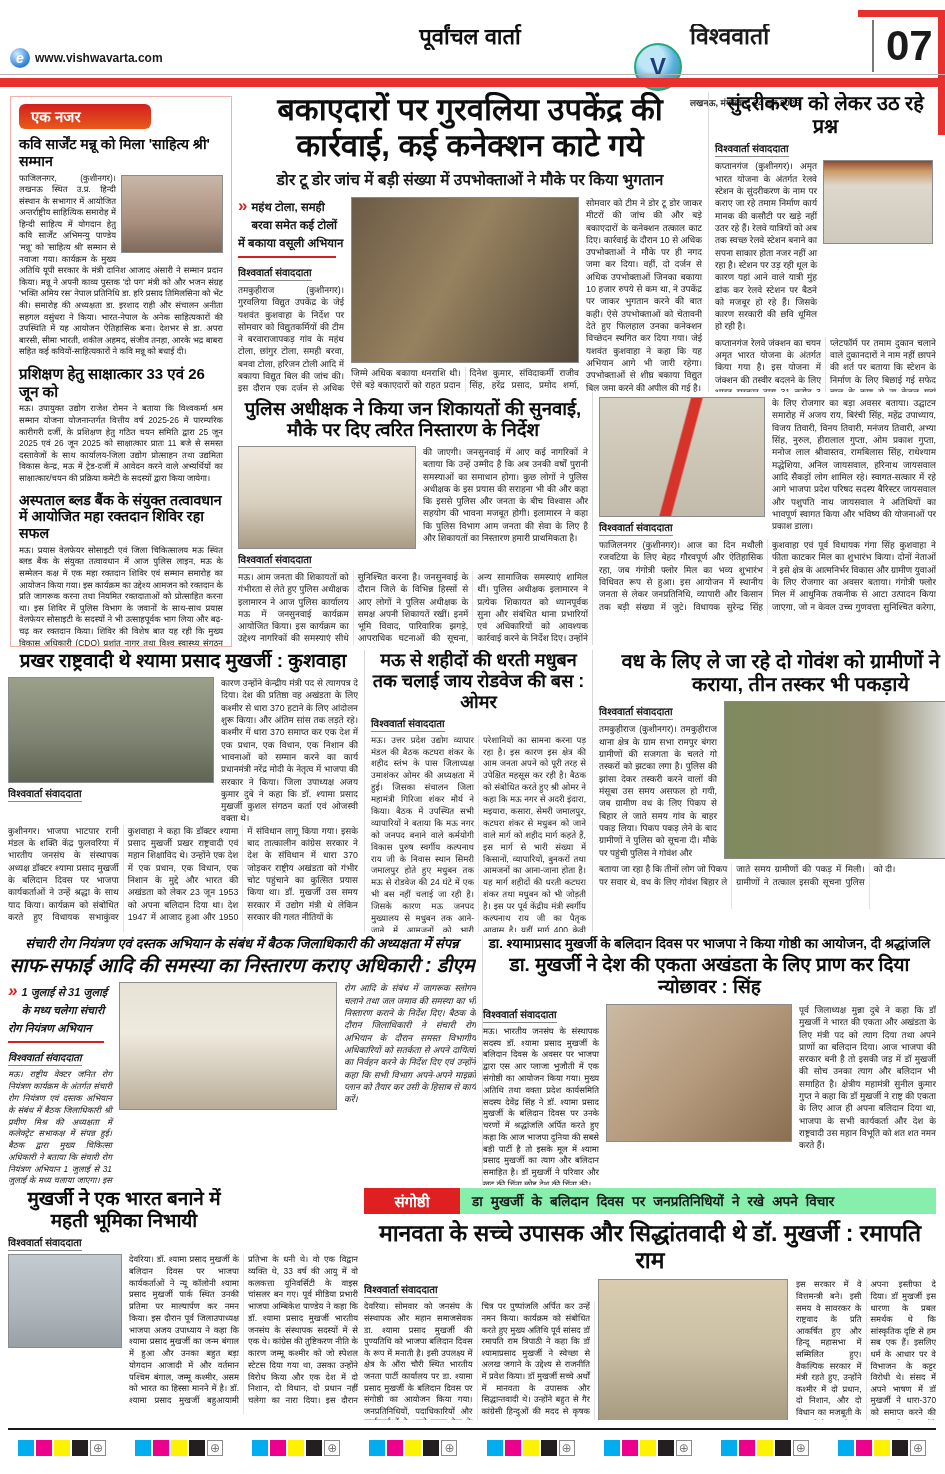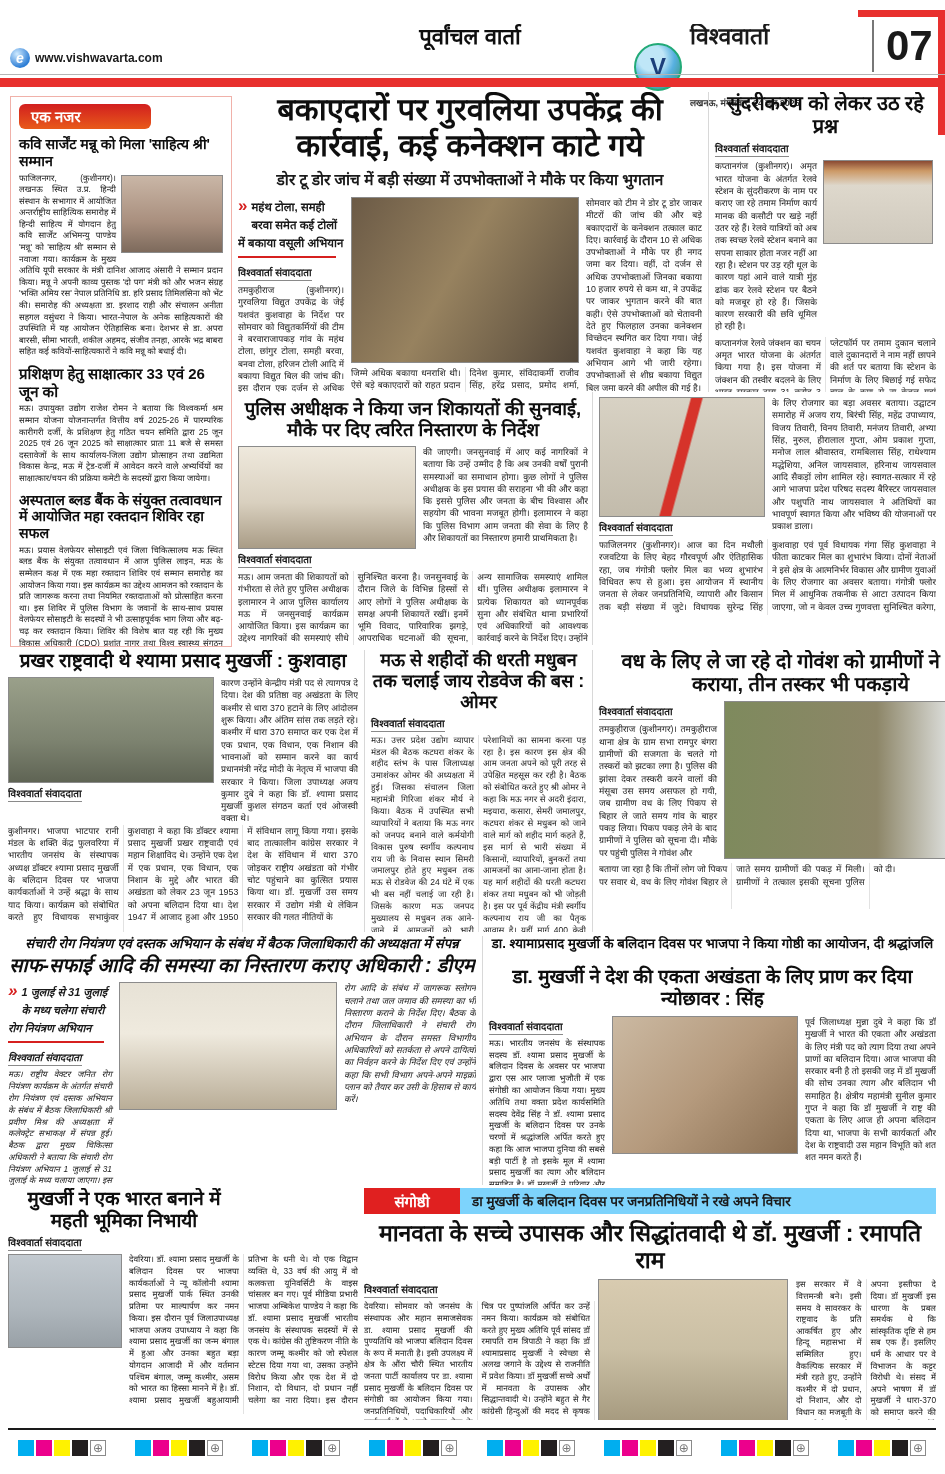--- a/index.html
+++ b/index.html
@@ -48,22 +48,22 @@
   .ph-ribbon{background:linear-gradient(105deg,rgba(0,0,0,0) 46%,#d6332a 47%,#d6332a 52%,rgba(0,0,0,0) 53%),
              linear-gradient(180deg,#d8d2c4,#c2bbab);}
   .ph-circle{background:linear-gradient(180deg,#9aa08a 0%,#7d8370 60%,#5f6454 100%);}
   .ph-cow{background:linear-gradient(90deg,#7e8a5d 0%,#8d8668 55%,#d9dad6 80%,#eceff0 100%);}
   .ph-meeting{background:linear-gradient(180deg,#e7e2d6 0%,#efeade 40%,#b9ad97 100%);}
   .ph-portrait{background:linear-gradient(135deg,#cbb9a2,#b59a7d 50%,#8a6f52 100%);}
   .ph-statue{background:linear-gradient(180deg,#c3cad0,#aeb6bc 60%,#98a0a6 100%);}
   .ph-speaker{background:linear-gradient(180deg,#d8cbb0,#cabfa4 50%,#a79b80 100%);}
   .badge{background:#e02020;color:#fff;font-weight:bold;font-size:15px;display:flex;align-items:center;
          justify-content:center;width:96px;height:26px;flex:none;}
-  .strip{background:#7dd3fc;height:26px;display:flex;align-items:center;padding-left:12px;flex:1;
-         font-weight:bold;font-size:13.5px;}
+  .strip{background:#86efac;height:26px;display:flex;align-items:center;padding-left:12px;flex:1;
+         font-weight:bold;font-size:13.5px;font-family:Liberation Mono, monospace;}
 </style>
 </head>
 <body>
 
 <div id="page">
 
   <div class="abs" style="left:10px;top:48px;display:flex;align-items:center;">
     <span class="eicon">e</span>
     <span style="font-weight:bold;font-size:12px;">www.vishwavarta.com</span>
   </div>
@@ -184,23 +184,23 @@
         <hr class="krule">
         <div class="byline">विश्ववार्ता संवाददाता</div>
         <div class="body" style="font-size:8.4px;">मऊ। राष्ट्रीय वेक्टर जनित रोग नियंत्रण कार्यक्रम के अंतर्गत संचारी रोग नियंत्रण एवं दस्तक अभियान के संबंध में बैठक जिलाधिकारी श्री प्रवीण मिश्र की अध्यक्षता में कलेक्ट्रेट सभाकक्ष में संपन्न हुई। बैठक द्वारा मुख्य चिकित्सा अधिकारी ने बताया कि संचारी रोग नियंत्रण अभियान 1 जुलाई से 31 जुलाई के मध्य चलाया जाएगा। इस दौरान दस्तक अभियान 11 जुलाई से 31 जुलाई के बीच चलाया जाएगा। उन्होंने बताया कि इस अभियान में वेक्टर नियंत्रण गतिविधियां, वेक्टर जनित रोगों, जल जनित रोगों तथा दस्त रोग की रोकथाम</div>
       </div>
       <div class="photo ph-meeting" style="width:218px;height:128px;flex:none;"></div>
       <div class="body" style="flex:1;">रोग आदि के संबंध में जागरूक स्लोगन चलाने तथा जल जमाव की समस्या का भी निस्तारण कराने के निर्देश दिए। बैठक के दौरान जिलाधिकारी ने संचारी रोग अभियान के दौरान समस्त विभागीय अधिकारियों को सतर्कता से अपने दायित्वों का निर्वहन करने के निर्देश दिए एवं उन्होंने कहा कि सभी विभाग अपने-अपने माइक्रो प्लान को तैयार कर उसी के हिसाब से कार्य करें।</div>
     </div>
 
   </div>
 
-  <div class="abs" style="left:482px;top:936px;width:454px;height:249px;border-left:1px solid #d8d8d8;padding-left:6px;box-sizing:border-box;">
+  <div class="abs" style="left:482px;top:936px;width:454px;height:249px;border-left:1px solid #d8d8d8;box-sizing:border-box;">
     <div class="eyebrow">डा. श्यामाप्रसाद मुखर्जी के बलिदान दिवस पर भाजपा ने किया गोष्ठी का आयोजन, दी श्रद्धांजलि</div>
-    <div class="hl" style="font-size:19px;margin-top:14px;">डा. मुखर्जी ने देश की एकता अखंडता के लिए प्राण कर दिया न्योछावर : सिंह</div>
+    <div class="hl" style="font-size:19px;margin-top:2px;">डा. मुखर्जी ने देश की एकता अखंडता के लिए प्राण कर दिया न्योछावर : सिंह</div>
     <div style="display:flex;gap:7px;margin-top:6px;">
       <div style="width:116px;flex:none;">
         <div class="byline">विश्ववार्ता संवाददाता</div>
         <div class="body" style="font-size:8.4px;">मऊ। भारतीय जनसंघ के संस्थापक सदस्य डॉ. श्यामा प्रसाद मुखर्जी के बलिदान दिवस के अवसर पर भाजपा द्वारा एस आर प्लाजा भुजौती में एक संगोष्ठी का आयोजन किया गया। मुख्य अतिथि तथा वक्ता प्रदेश कार्यसमिति सदस्य देवेंद्र सिंह ने डॉ. श्यामा प्रसाद मुखर्जी के बलिदान दिवस पर उनके चरणों में श्रद्धांजलि अर्पित करते हुए कहा कि आज भाजपा दुनिया की सबसे बड़ी पार्टी है तो इसके मूल में श्यामा प्रसाद मुखर्जी का त्याग और बलिदान समाहित है। डॉ मुखर्जी ने परिवार और खुद की चिंता छोड़ देश की चिंता की।</div>
       </div>
       <div class="photo ph-portrait" style="width:186px;height:138px;flex:none;"></div>
       <div class="body" style="flex:1;">पूर्व जिलाध्यक्ष मुन्ना दुबे ने कहा कि डॉ मुखर्जी ने भारत की एकता और अखंडता के लिए मंत्री पद को त्याग दिया तथा अपने प्राणों का बलिदान दिया। आज भाजपा की सरकार बनी है तो इसकी जड़ में डॉ मुखर्जी की सोच उनका त्याग और बलिदान भी समाहित है। क्षेत्रीय महामंत्री सुनील कुमार गुप्त ने कहा कि डॉ मुखर्जी ने राष्ट्र की एकता के लिए आज ही अपना बलिदान दिया था, भाजपा के सभी कार्यकर्ता और देश के राष्ट्रवादी उस महान विभूति को शत शत नमन करते हैं।</div>
     </div>
 
   </div>

